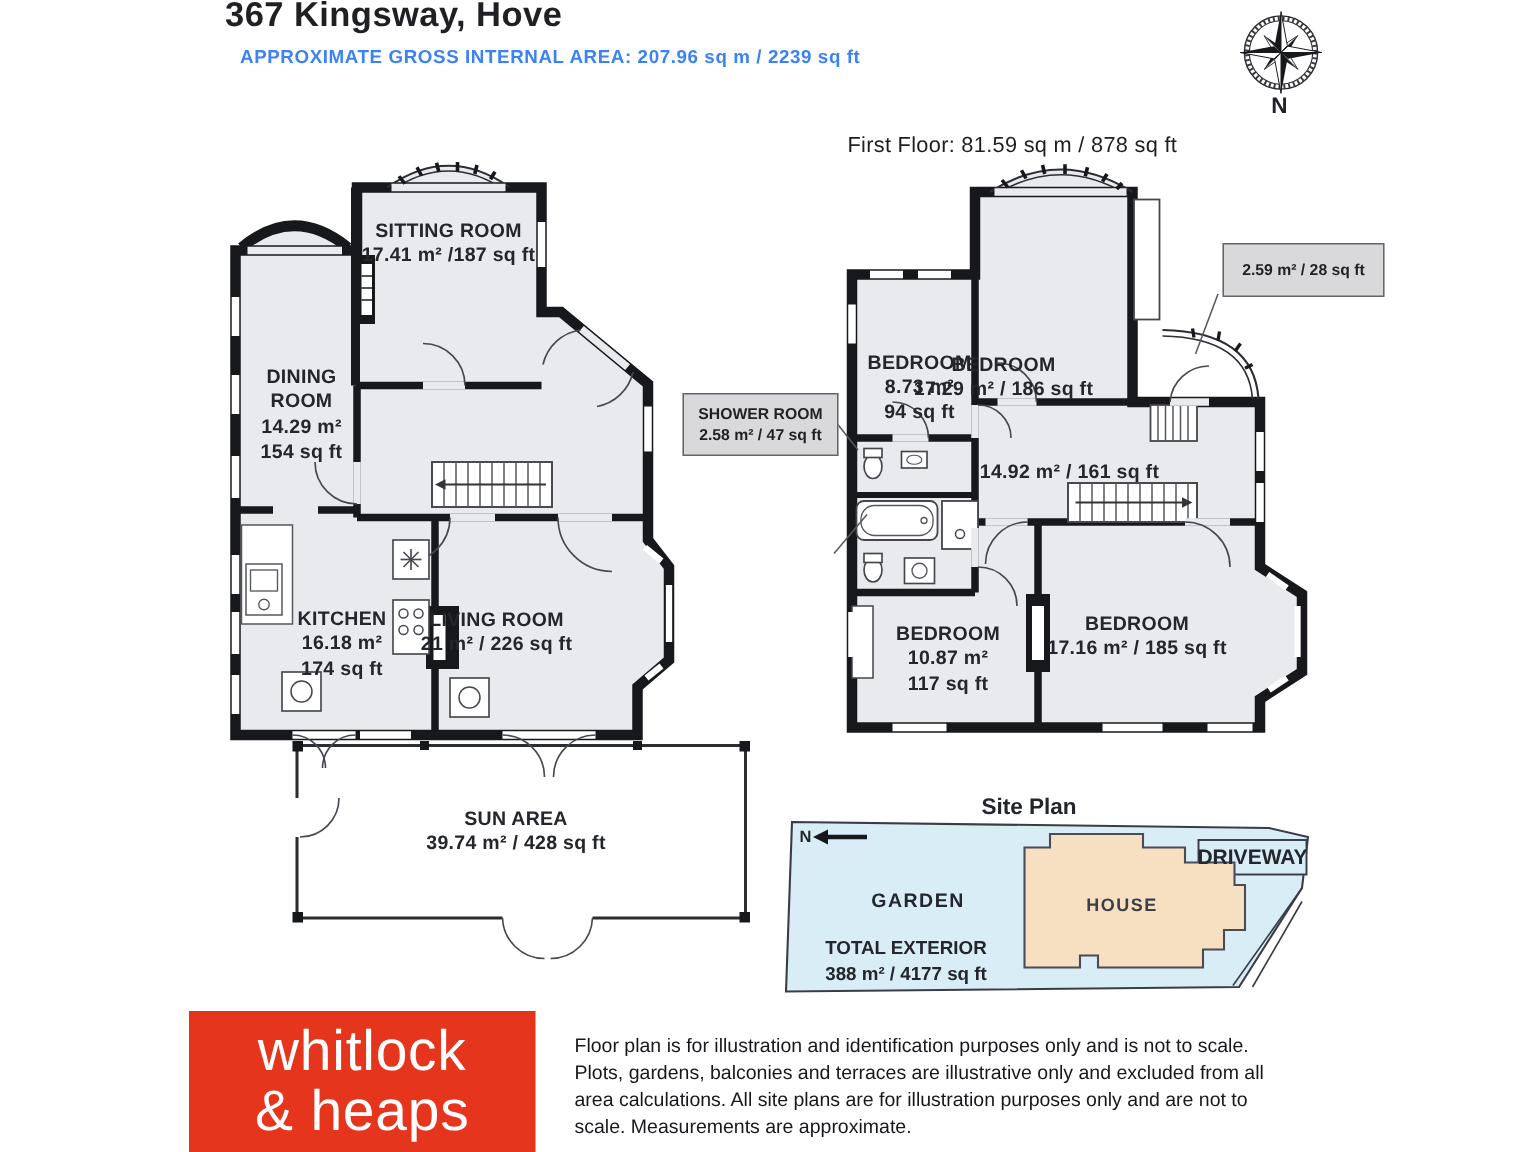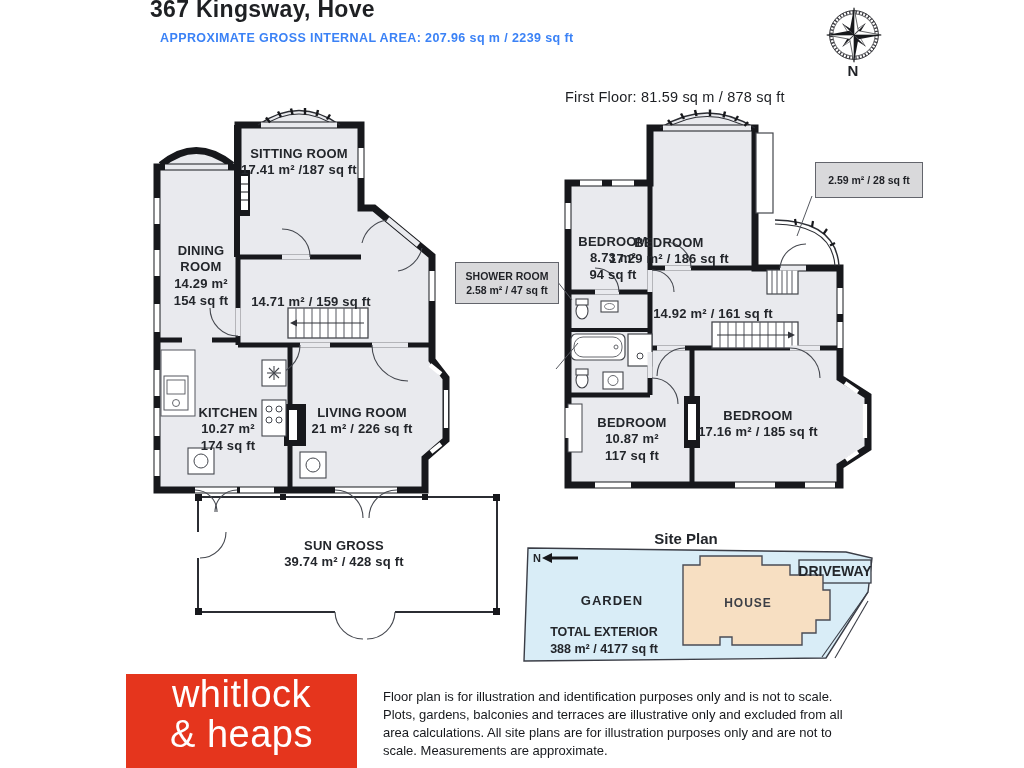--- a/index.html
+++ b/index.html
@@ -10,21 +10,21 @@
   .page-sub{left:160px;top:31px;font-size:12.5px;font-weight:700;letter-spacing:.4px;color:#3b82f6;}
   .floor-title{font-size:14.5px;font-weight:500;color:#1c1e22;letter-spacing:.2px;}
   .room-label{transform:translate(-50%,-50%);text-align:center;font-size:13px;font-weight:600;
               color:#23262b;letter-spacing:.2px;line-height:1.28;white-space:pre-line;}
   .room-label .nm{display:block;}
   .callout{background:#d9d9db;border:1px solid #63656c;font-size:10.5px;font-weight:600;
            display:flex;align-items:center;justify-content:center;text-align:center;
            white-space:pre-line;line-height:1.35;color:#1f2126;}
   .site-label{transform:translate(-50%,-50%);font-weight:600;color:#23262b;white-space:pre-line;}
   .logo-box{left:126px;top:674px;width:231px;height:94px;background:#e5351d;display:flex;
-            align-items:flex-start;justify-content:center;}
+            align-items:center;justify-content:center;}
   .logo-text{color:#ffffff;font-size:38px;font-weight:400;line-height:1.06;letter-spacing:.5px;
              white-space:pre-line;text-align:center;}
   .disclaimer{left:383px;top:688px;width:474px;font-size:13px;line-height:1.38;color:#16181c;}
   svg{display:block;}
 </style>
 </head>
 <body>
 
 <div id="canvas">
 
@@ -312,29 +312,27 @@
     <line x1="556" y1="369" x2="578" y2="343" stroke="#55585f" stroke-width="1"></line>
     <line x1="812" y1="196" x2="797" y2="236" stroke="#55585f" stroke-width="1"></line>
   </svg>
 
   <div class="abs room-label" style="left:299px;top:154px;">
     <span class="nm">SITTING ROOM</span><span>17.41 m² /187 sq ft</span></div>
   <div class="abs room-label" style="left:201px;top:268px;">
     <span class="nm">DINING
 ROOM</span><span>14.29 m²
 154 sq ft</span></div>
-  <div class="abs room-label" style="left:311px;top:294px;">
-    <span>14.71 m² / 159 sq ft</span></div>
   <div class="abs room-label" style="left:228px;top:421px;">
-    <span class="nm">KITCHEN</span><span>10.27 m²
+    <span class="nm">KITCHEN</span><span>16.18 m²
 174 sq ft</span></div>
-  <div class="abs room-label" style="left:362px;top:413px;">
+  <div class="abs room-label" style="left:331px;top:413px;">
     <span class="nm">LIVING ROOM</span><span>21 m² / 226 sq ft</span></div>
   <div class="abs room-label" style="left:344px;top:546px;">
-    <span class="nm">SUN GROSS</span><span>39.74 m² / 428 sq ft</span></div>
+    <span class="nm">SUN AREA</span><span>39.74 m² / 428 sq ft</span></div>
 
   <div class="abs room-label" style="left:613px;top:250px;">
     <span class="nm">BEDROOM</span><span>8.73 m²
 94 sq ft</span></div>
   <div class="abs room-label" style="left:669px;top:243px;">
     <span class="nm">BEDROOM</span><span>17.29 m² / 186 sq ft</span></div>
   <div class="abs room-label" style="left:713px;top:306px;">
     <span>14.92 m² / 161 sq ft</span></div>
   <div class="abs room-label" style="left:632px;top:431px;">
     <span class="nm">BEDROOM</span><span>10.87 m²

